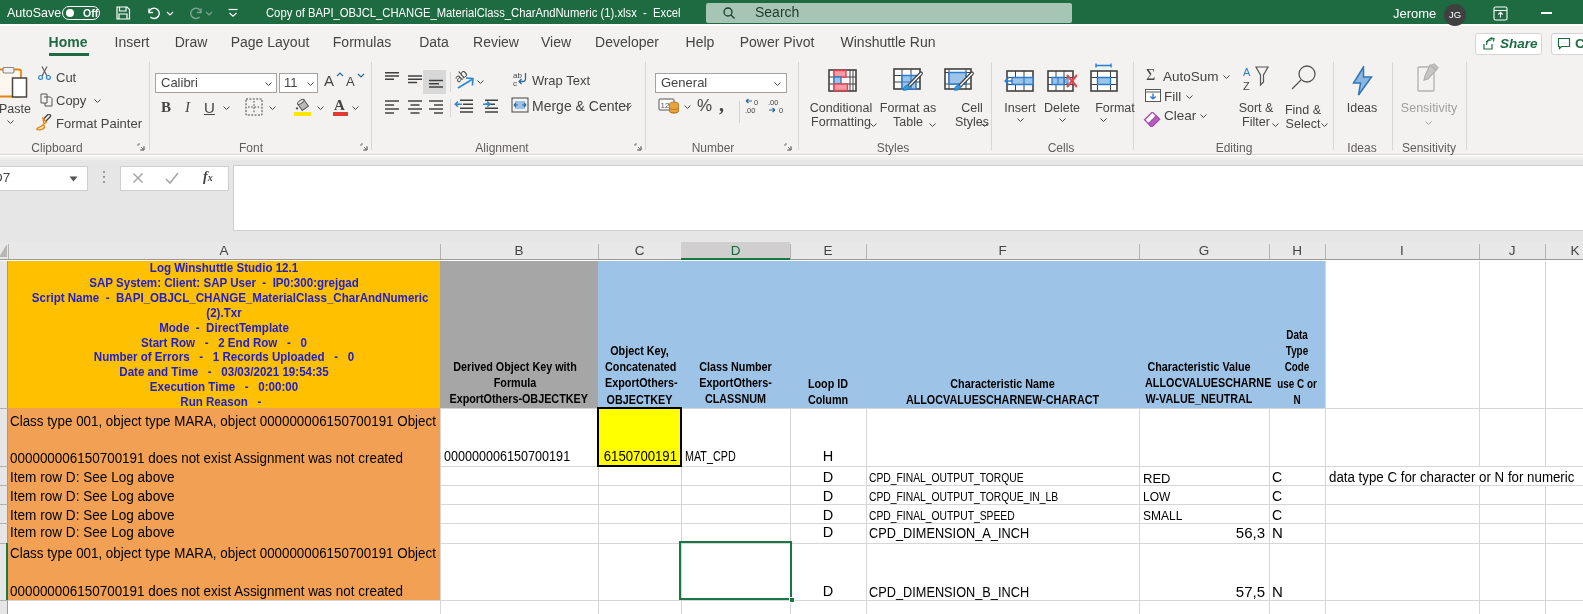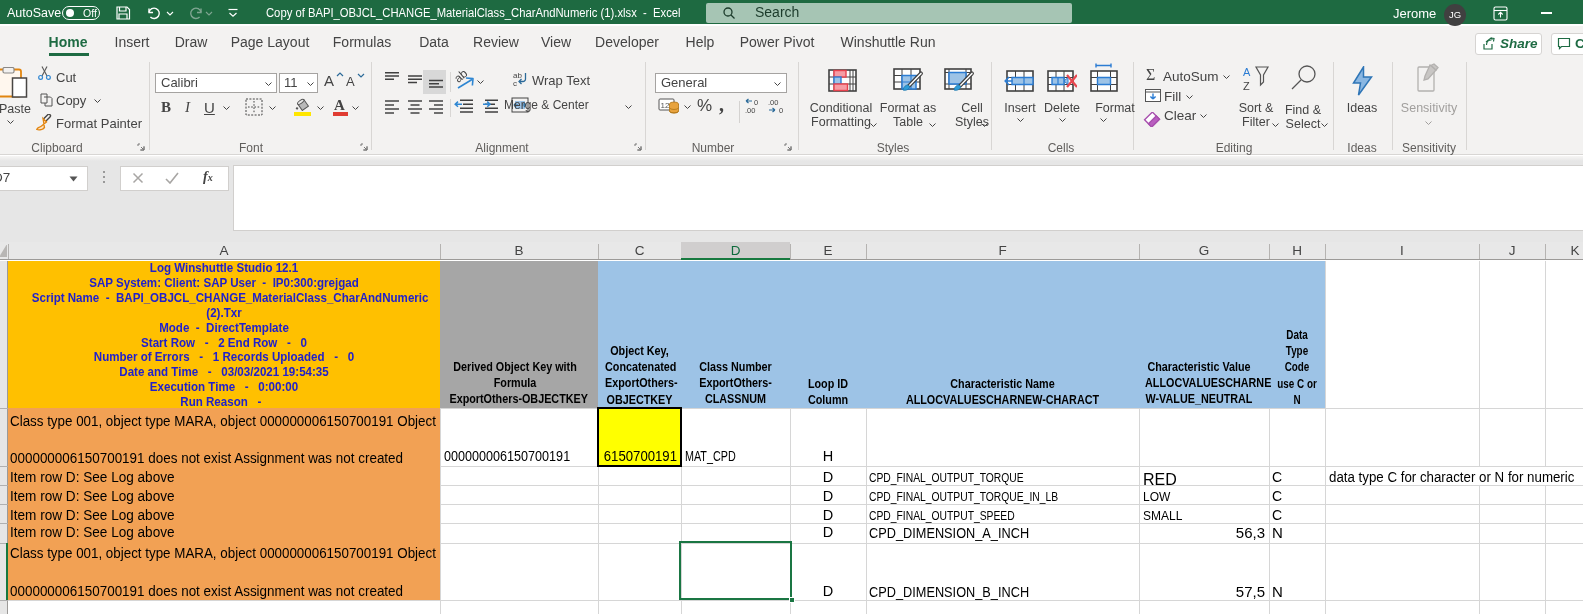--- a/index.html
+++ b/index.html
@@ -32,21 +32,21 @@
   .cell { position:absolute; white-space:nowrap; color:#000; }
   .bluehead { position:absolute; text-align:center; font-weight:bold; font-size:13px; color:#000; line-height:16.2px; white-space:nowrap; transform:scaleX(0.83); }
 </style>
 </head>
 <body>
 <div id="page">
   <div id="titlebar">
     <span class="t" style="left:7px; font-size:12.5px;">AutoSave</span>
     <span class="abs" style="left:62px; top:6px; width:38px; height:14px; border:1px solid #fff; border-radius:7px;"></span>
     <span class="abs" style="left:66px; top:9px; width:8px; height:8px; border-radius:50%; background:#fff;"></span>
-    <span class="t" style="left:83px; top:7px; font-size:10.5px;">Off</span>
+    <span class="t" style="left:83px; top:7px; font-size:10.5px;font-weight:bold;">Off</span>
     <svg class="abs" style="left:115px; top:5px;" width="16" height="16" viewBox="0 0 16 16" fill="none" stroke="#fff" stroke-width="1.2">
       <path d="M2 2 h10 l2.5 2.5 V14 H2 Z"></path>
         <path d="M4.5 2 v4 h6.5 v-4"></path>
         <path d="M4 14 v-5 h8 v5"></path>
     </svg>
     <svg class="abs" style="left:146px; top:6px;" width="15" height="14" viewBox="0 0 15 14" fill="none" stroke="#fff" stroke-width="1.4">
       <path d="M3 2.5 v4 h4"></path>
         <path d="M3 6.2 a5.2 5.2 0 1 1 1.4 4.8"></path>
     </svg>
     <svg class="abs" style="left:166px; top:11px;" width="8" height="5" viewBox="0 0 8 5" fill="none" stroke="#fff" stroke-width="1.1">
@@ -256,21 +256,21 @@
         <text x="1" y="15" font-size="8" fill="#444">c</text>
       <path d="M13.5 2 v6 a2.5 2.5 0 0 1 -2.5 2.5 H7.5" stroke="#2b6a99" stroke-width="1.3" fill="none"></path>
       <path d="M9.5 8 L7 10.5 l2.5 2.5" stroke="#2b6a99" stroke-width="1.3" fill="none"></path>
     </svg>
     <span class="rtext" style="left:532px; top:16px; font-size:13px;">Wrap Text</span>
     <svg class="abs" style="left:511px; top:40px;" width="18" height="16" viewBox="0 0 18 16" fill="none">
       <rect x="1" y="1" width="16" height="14" stroke="#444" stroke-width="1"></rect>
       <rect x="4" y="4" width="10" height="8" fill="#9dc3e6" stroke="none"></rect>
       <path d="M3 8 h4 M3 8 l2-2 M3 8 l2 2 M15 8 h-4 M15 8 l-2-2 M15 8 l-2 2" stroke="#2b6a99" stroke-width="1.2"></path>
     </svg>
-    <span class="rtext" style="left:504px; top:41px; font-size:12px;">Merge &amp; Center</span>
+    <span class="rtext" style="left:532px; top:41px; font-size:14px;">Merge &amp; Center</span>
     <svg class="chev" style="left:625px; top:48px;" viewBox="0 0 7 4" fill="none" stroke="#444" stroke-width="1">
         <path d="M0.5 0.5 l3 3 l3 -3"></path>
       </svg>
 
     <span class="wbox" style="left:655px; top:16px; width:132px; height:20px; border-color:#a5a3a1;"></span>
     <span class="rtext" style="left:661px; top:18px;">General</span>
     <svg class="chev" style="left:774px; top:25px;" viewBox="0 0 7 4" fill="none" stroke="#444" stroke-width="1">
         <path d="M0.5 0.5 l3 3 l3 -3"></path>
       </svg>
     <svg class="abs" style="left:658px; top:41px;" width="22" height="16" viewBox="0 0 22 16">
@@ -546,21 +546,21 @@
     <div class="cell" style="left:790px; width:76px; top:227px; font-size:14.5px; text-align:center;">D</div>
     <div class="cell" style="left:790px; width:76px; top:246px; font-size:14.5px; text-align:center;">D</div>
     <div class="cell" style="left:790px; width:76px; top:265px; font-size:14.5px; text-align:center;">D</div>
     <div class="cell" style="left:790px; width:76px; top:282px; font-size:14.5px; text-align:center;">D</div>
     <div class="cell" style="left:790px; width:76px; top:341px; font-size:14.5px; text-align:center;">D</div>
     <div class="cell" style="left:869px; top:229px; font-size:12px; transform:scaleX(0.86); transform-origin:left;">CPD_FINAL_OUTPUT_TORQUE</div>
     <div class="cell" style="left:869px; top:248px; font-size:12px; transform:scaleX(0.86); transform-origin:left;">CPD_FINAL_OUTPUT_TORQUE_IN_LB</div>
     <div class="cell" style="left:869px; top:267px; font-size:12px; transform:scaleX(0.86); transform-origin:left;">CPD_FINAL_OUTPUT_SPEED</div>
     <div class="cell" style="left:869px; top:282px; font-size:15px; transform:scaleX(0.85); transform-origin:left;">CPD_DIMENSION_A_INCH</div>
     <div class="cell" style="left:869px; top:341px; font-size:15px; transform:scaleX(0.85); transform-origin:left;">CPD_DIMENSION_B_INCH</div>
-    <div class="cell" style="left:1143px; top:229px; font-size:16px;">RED</div>
+    <div class="cell" style="left:1143px; top:229px; font-size:13px;">RED</div>
     <div class="cell" style="left:1143px; top:248px; font-size:12px;">LOW</div>
     <div class="cell" style="left:1143px; top:267px; font-size:12px;">SMALL</div>
     <div class="cell" style="left:1139px; width:126px; top:282px; font-size:15px; text-align:right;">56,3</div>
     <div class="cell" style="left:1139px; width:126px; top:341px; font-size:15px; text-align:right;">57,5</div>
     <div class="cell" style="left:1272px; top:227px; font-size:14px;">C</div>
     <div class="cell" style="left:1272px; top:246px; font-size:14px;">C</div>
     <div class="cell" style="left:1272px; top:265px; font-size:14px;">C</div>
     <div class="cell" style="left:1272px; top:282px; font-size:15px;">N</div>
     <div class="cell" style="left:1272px; top:341px; font-size:15px;">N</div>
     <div class="cell" style="left:1329px; top:227px; font-size:14px; transform:scaleX(0.95); transform-origin:left;">data type C for character or N for numeric</div>

